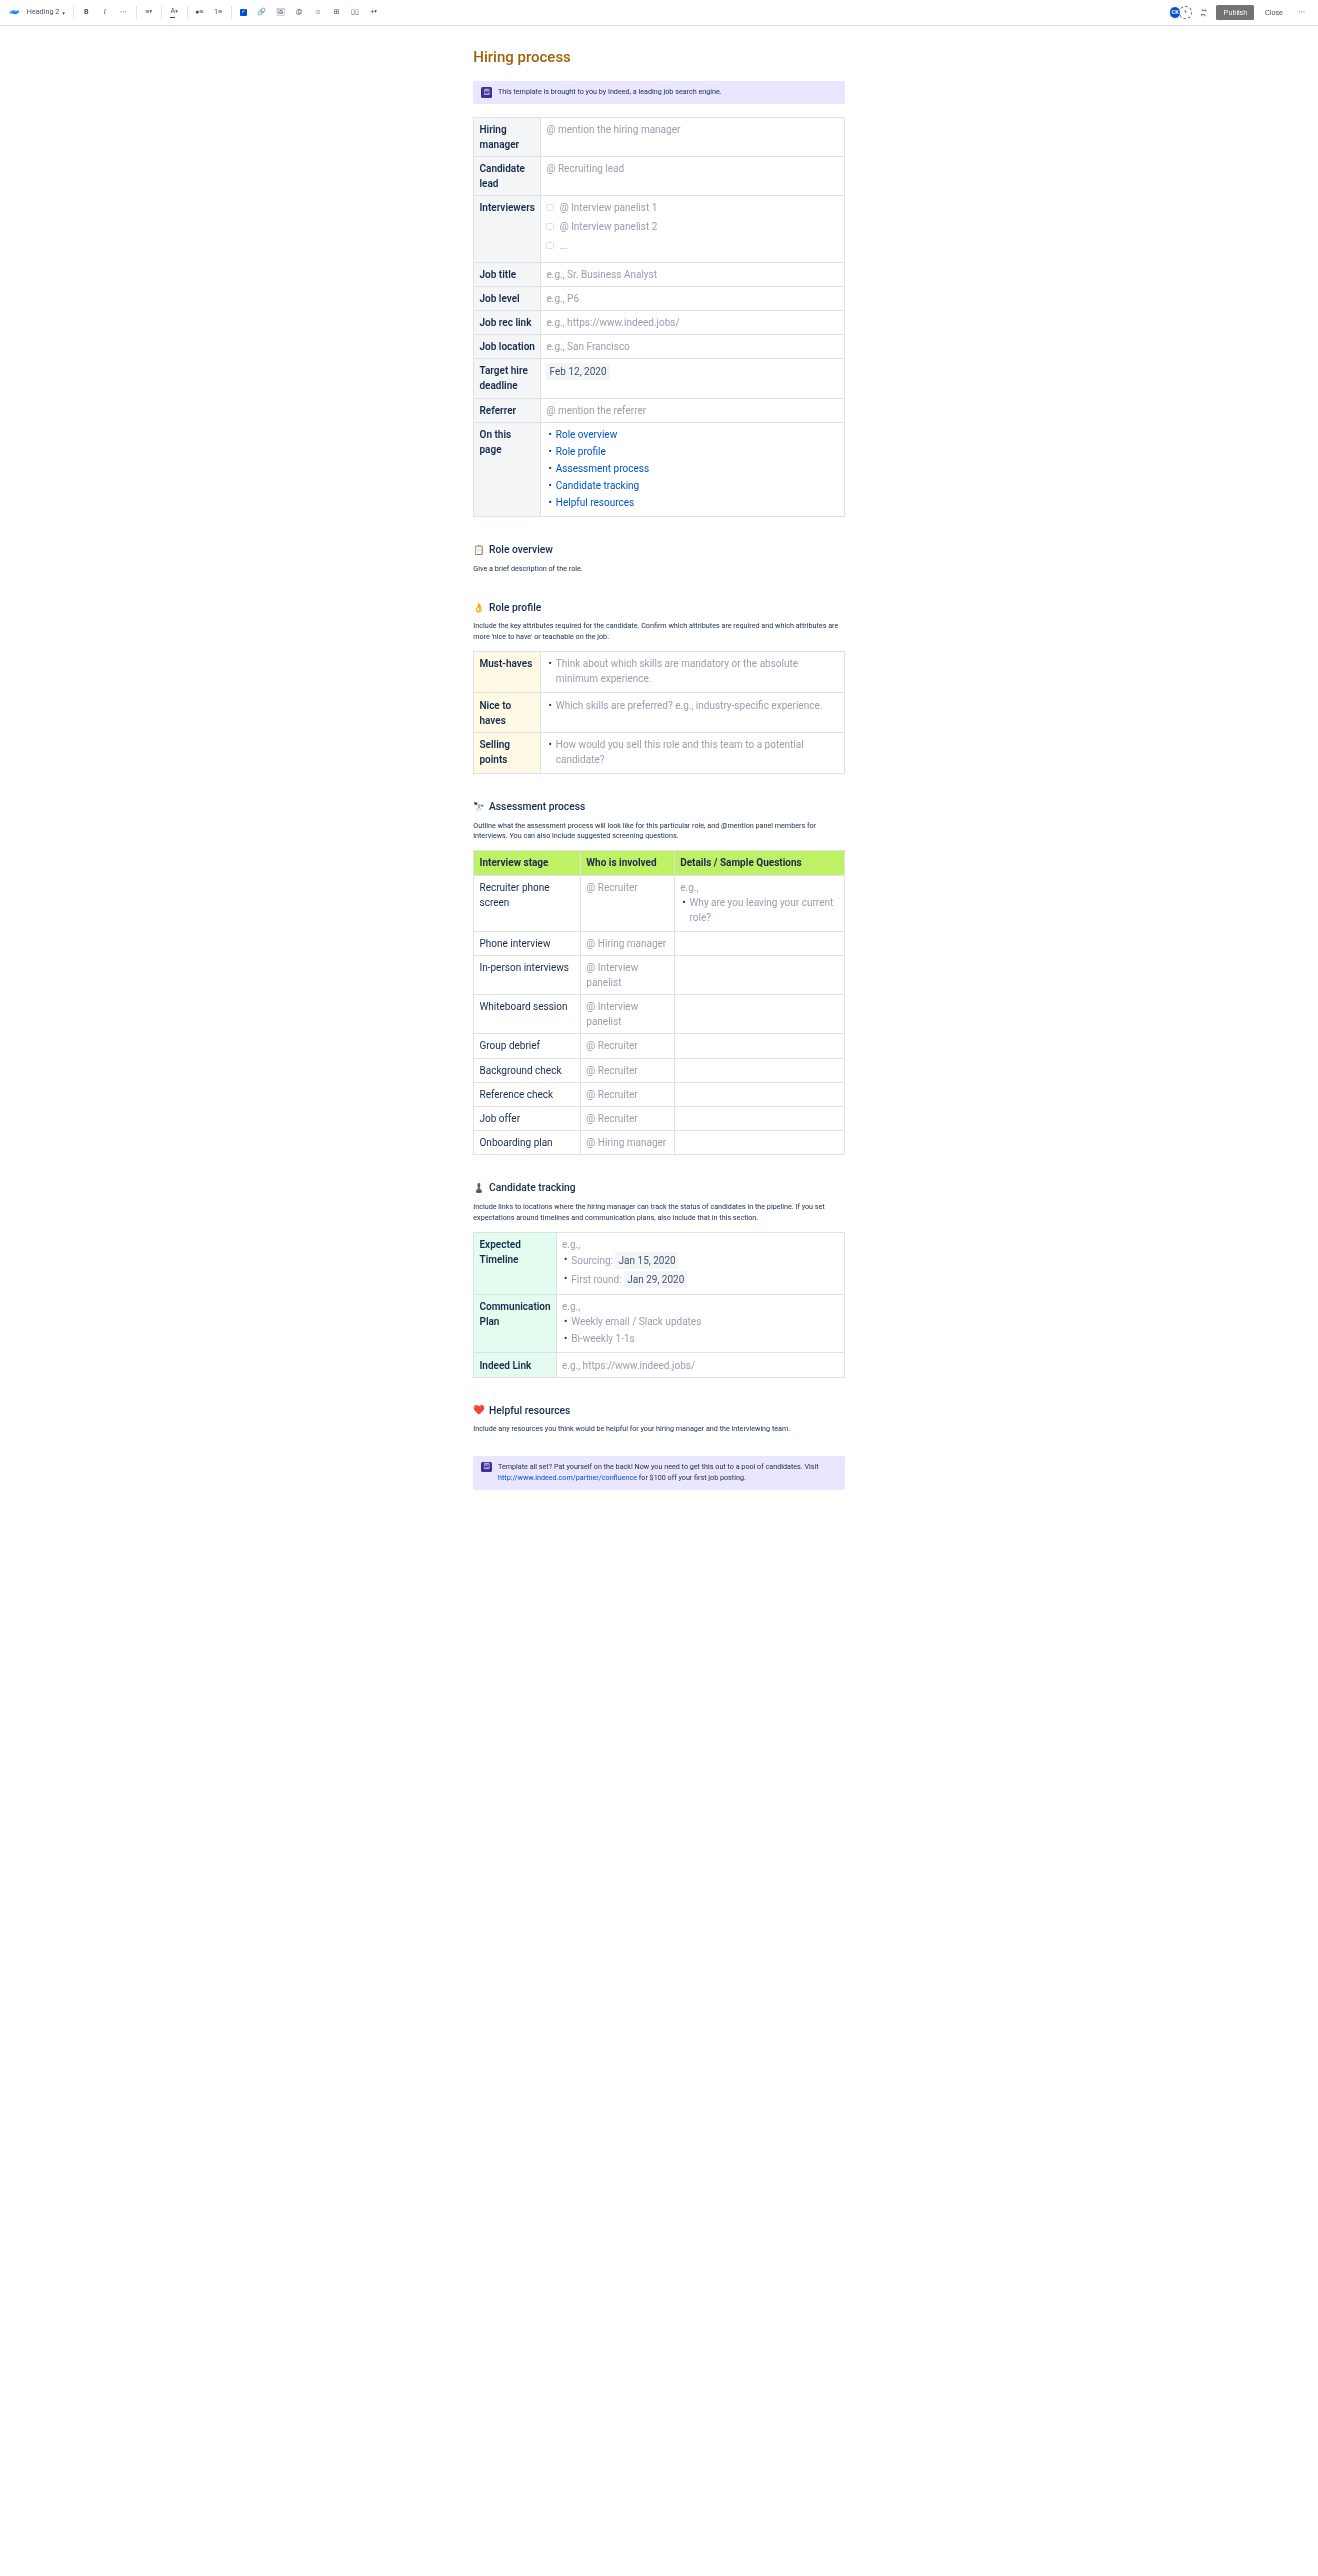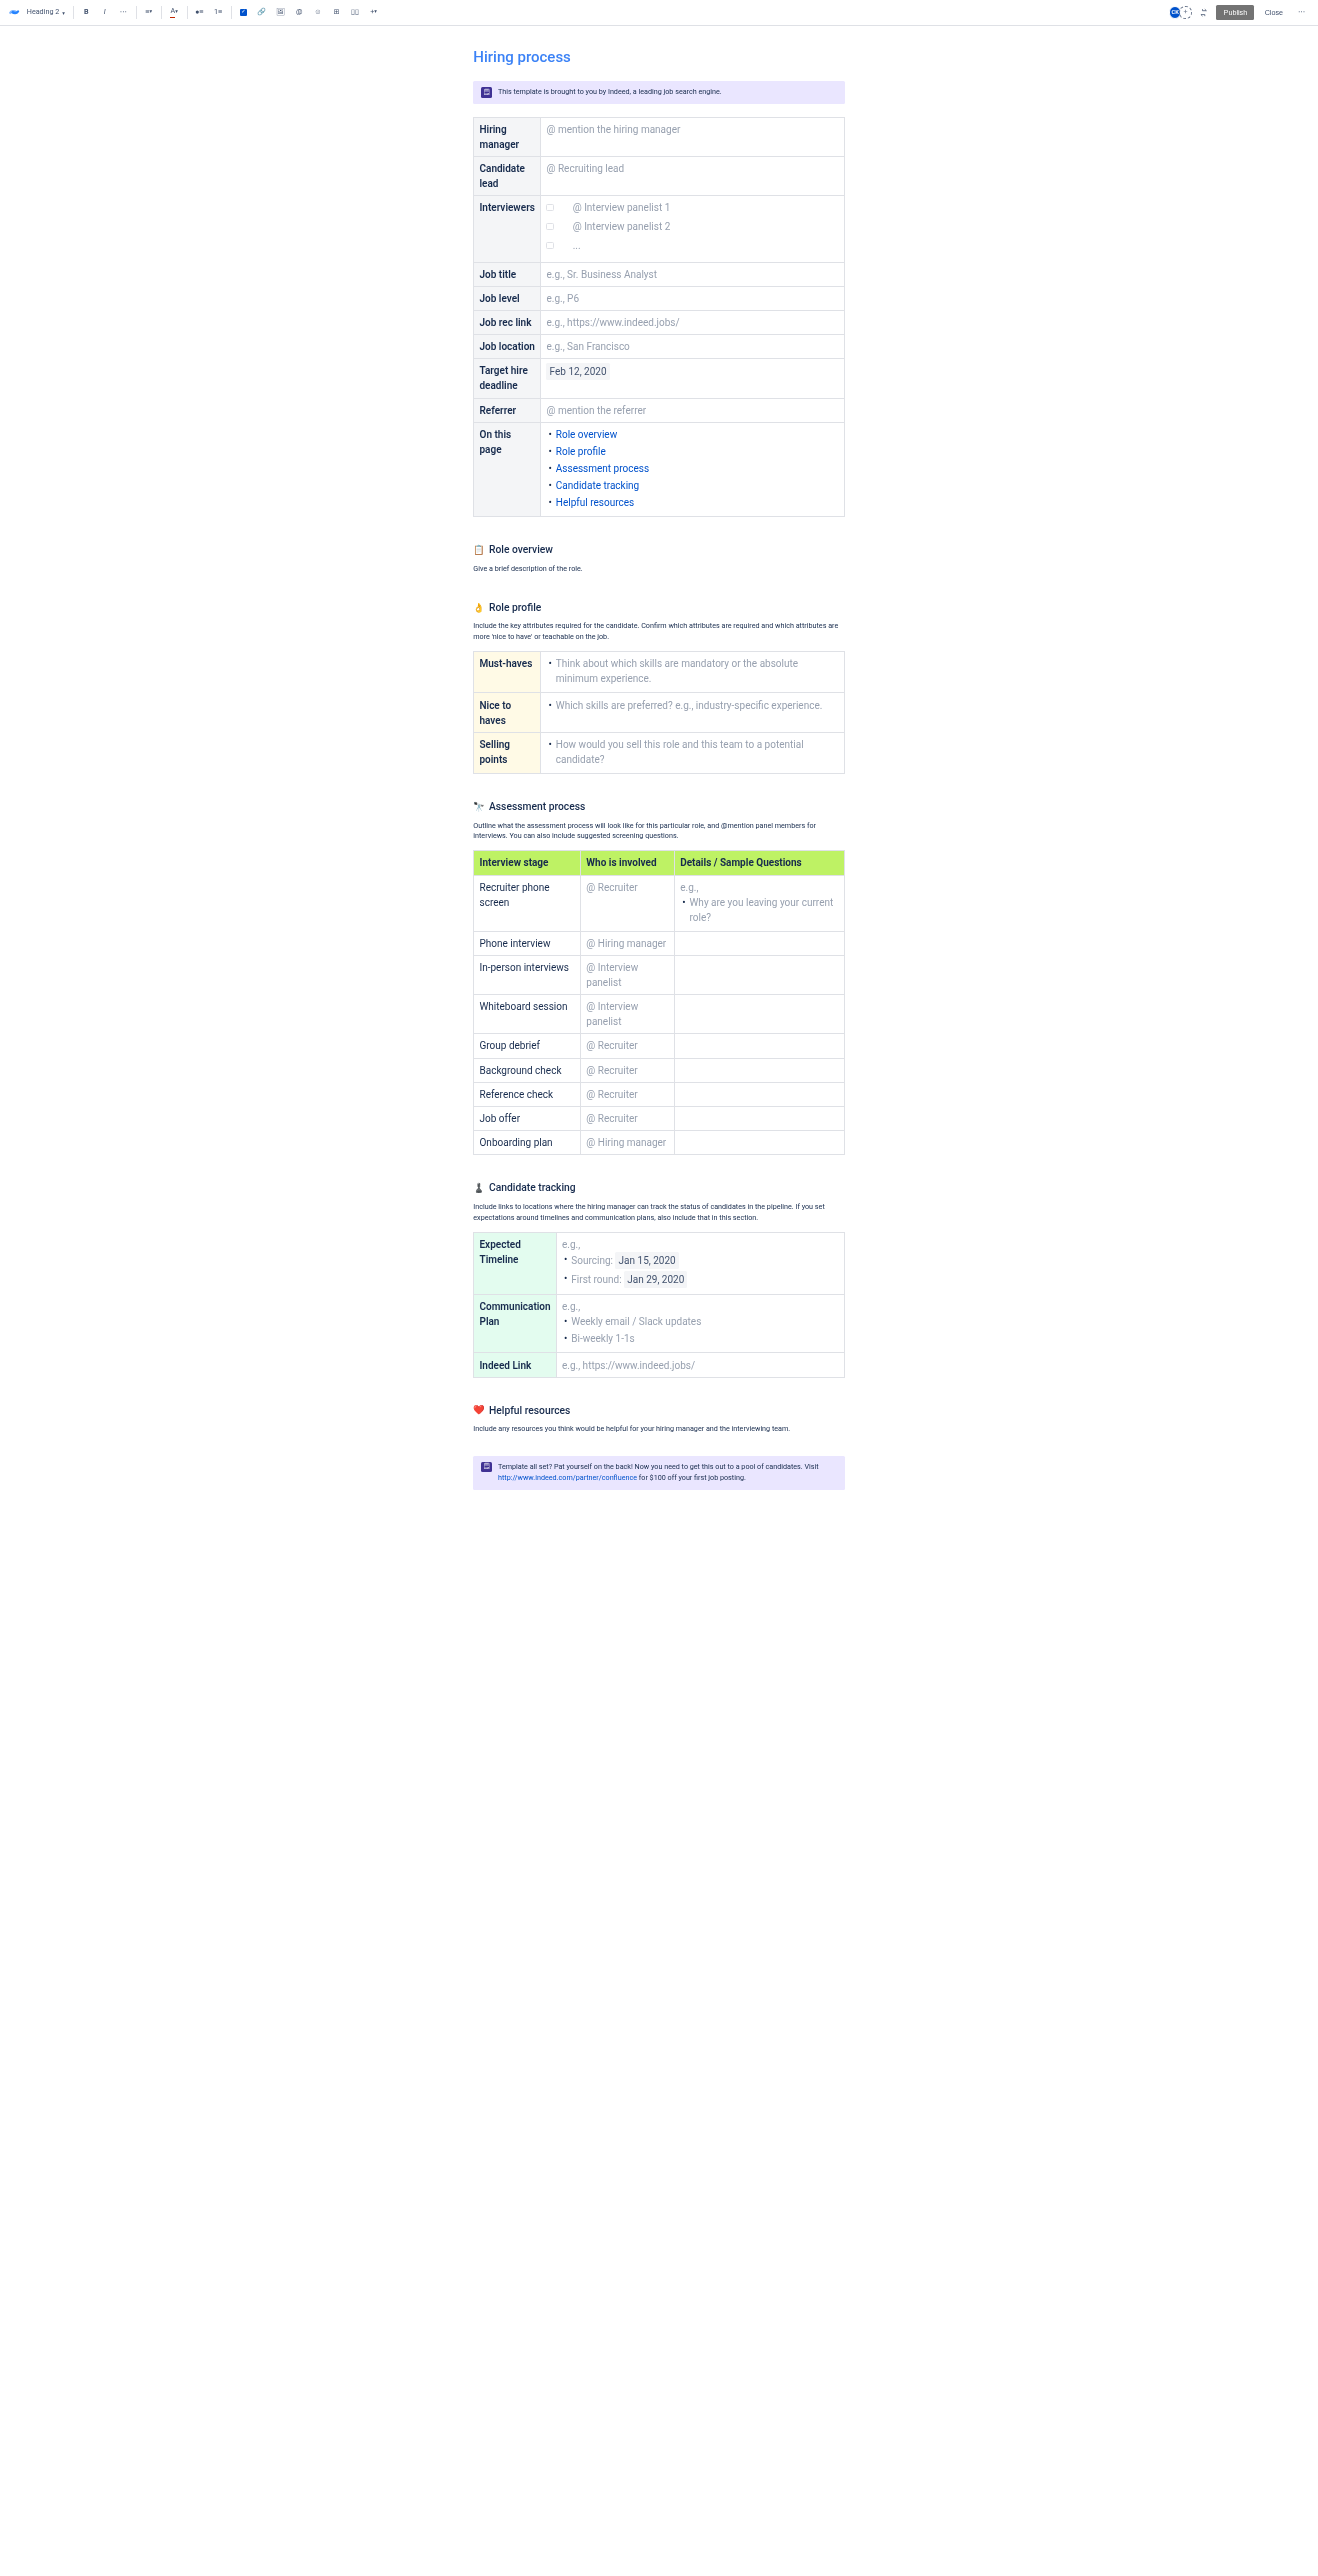--- a/index.html
+++ b/index.html
@@ -10,41 +10,41 @@
 .logo{width:12.4px;height:12.4px;display:flex;align-items:center;justify-content:center;color:#2684ff}
 .style-select{display:flex;align-items:flex-end;gap:3.1px;padding:2.1px 4.1px;border-radius:1.5px;color:#42526e;font-size:7.2px;cursor:pointer}
 .tb-btn{width:16.5px;height:16.5px;display:flex;align-items:center;justify-content:center;border-radius:1.5px;color:#42526e;cursor:pointer;font-size:7.2px}
 .tb-sep{width:0.5px;height:12.4px;background:#dfe1e6;margin:0 2.1px}
 .avatar-group{display:flex;align-items:center}
 .avatar{width:12.4px;height:12.4px;border-radius:50%;background:#0052cc;color:#fff;display:flex;align-items:center;justify-content:center;font-size:5.7px;font-weight:600;border:1px solid #fff}
 .add-avatar{width:12.4px;height:12.4px;border-radius:50%;border:0.5px dashed #6b778c;display:flex;align-items:center;justify-content:center;font-size:7.2px;color:#6b778c;margin-left:-2.1px;cursor:pointer}
 .btn-publish{background:#737373;color:#fff;border:none;padding:3.1px 7.2px;border-radius:1.5px;font-size:7.2px;font-weight:500;cursor:pointer}
 .btn-close{background:none;border:none;color:#42526e;padding:3.1px 6.2px;font-size:7.2px;cursor:pointer}
 .content{max-width:392px;margin:0 auto;padding:20.6px 10.3px}
-h1{font-size:15px;font-weight:500;color:#3b82f6;margin-bottom:12.4px}
+h1{font-size:15px;font-weight:500;color:#a16207;margin-bottom:12.4px}
 h2{font-size:10.3px;font-weight:500;color:#172b4d;margin:25px 0 6.2px;display:flex;align-items:center;gap:4.1px}
 .h2-icon{font-size:9.3px}
 p{margin-bottom:8.2px;color:#172b4d}
 .panel{background:#eae6ff;border-radius:1.5px;padding:6.2px 8.2px;display:flex;align-items:flex-start;gap:6.2px;margin-bottom:12.4px}
 .panel-icon{width:10.3px;height:10.3px;background:#403294;border-radius:1.5px;flex-shrink:0;display:flex;align-items:center;justify-content:center;color:#fff;font-size:6.2px}
 .panel-text{color:#172b4d;font-size:7.2px}
 .panel a{color:#0052cc;text-decoration:none}
 table{width:100%;border-collapse:collapse;margin-bottom:12.4px;font-size:10px}
 th,td{border:0.5px solid #dfe1e6;padding:4.1px 5.2px;text-align:left;vertical-align:top}
 th{background:#bef264;font-weight:700;color:#172b4d}
 .th-label{background:#f4f5f7;font-weight:600;color:#172b4d;width:67px}
 .th-yellow{background:#fffae6;font-weight:600;color:#172b4d;width:67px}
 .th-green{background:#e3fcef;font-weight:600;color:#172b4d;width:77px}
 .placeholder{color:#97a0af}
 .tag{background:#f4f5f7;padding:1px 3.1px;border-radius:1.5px;display:inline-block;color:#42526e}
 .link{color:#0052cc;text-decoration:none}
 td ul,.content>ul{list-style:none;padding-left:0}
 td ul li,.content>ul li{position:relative;padding-left:9.3px;margin-bottom:2.1px}
 td ul li::before,.content>ul li::before{content:"•";position:absolute;left:2.1px;color:#172b4d}
-.checkbox-item{display:flex;align-items:center;gap:19px;margin-bottom:4.1px}
+.checkbox-item{display:flex;align-items:center;gap:6px;margin-bottom:4.1px}
 .checkbox{width:7.2px;height:7.2px;border:1px solid #dfe1e6;border-radius:1.5px;flex-shrink:0}
 .chev{font-size:5.2px}
 </style>
 </head>
 <body>
 
 <div class="toolbar">
   <div class="toolbar-left">
     <div class="logo">
       <svg width="10.3" height="10.3" viewBox="0 0 24 24" fill="currentColor">

